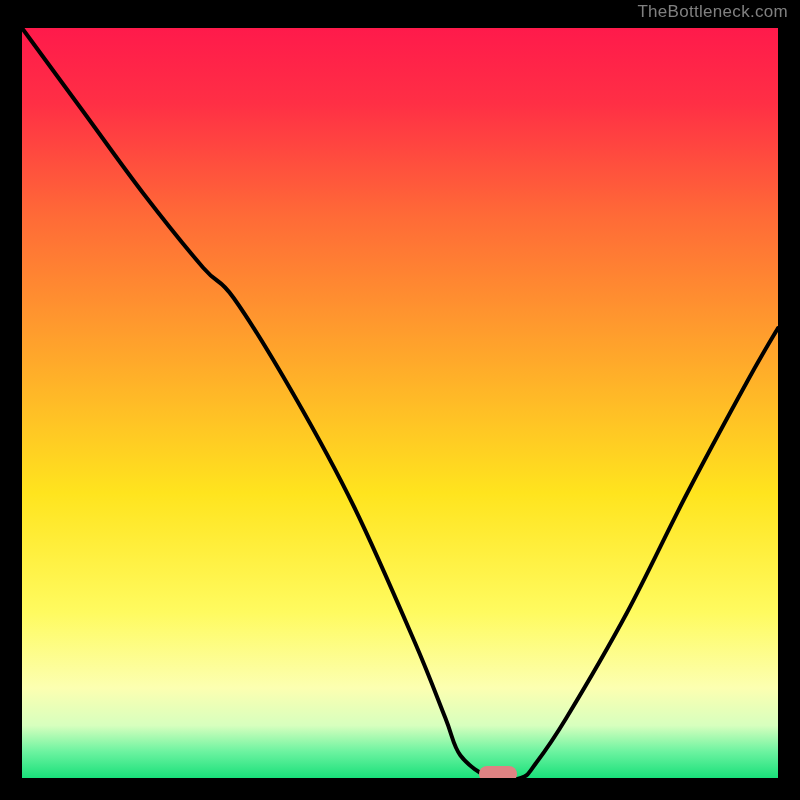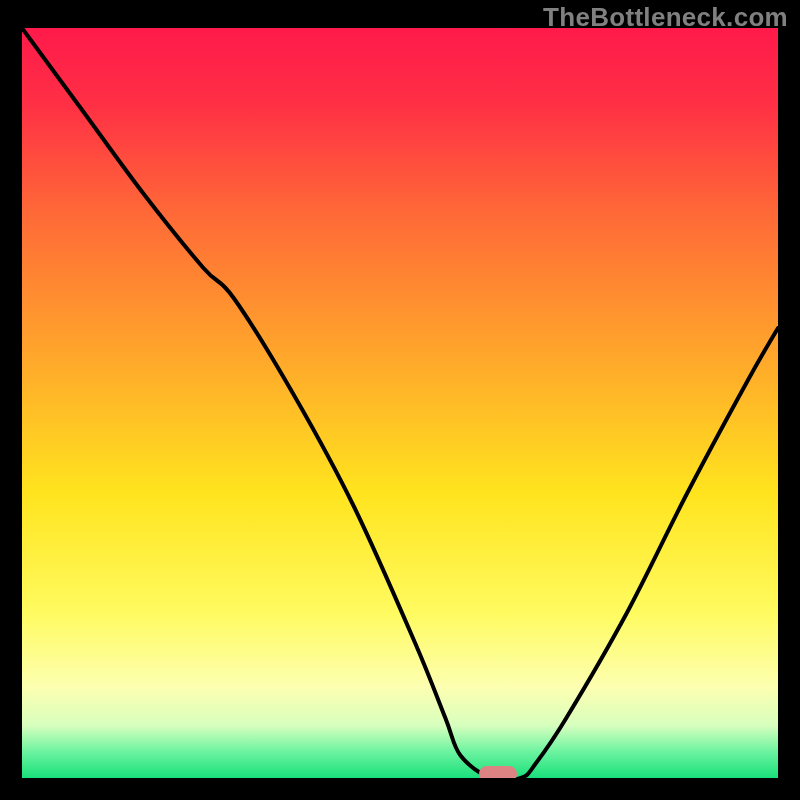--- a/index.html
+++ b/index.html
@@ -15,22 +15,22 @@
     position: relative;
     width: 800px;
     height: 800px;
     background: #000;
   }
   .watermark {
     position: absolute;
     top: 2px;
     right: 12px;
     color: #808080;
-    font-size: 26px;
-    font-weight: 700;
+    font-size: 17px;
+    font-weight: 400;
     letter-spacing: 0.3px;
     z-index: 5;
   }
   .plot-frame {
     position: absolute;
     left: 22px;
     top: 28px;
     width: 756px;
     height: 750px;
     background: #000;

